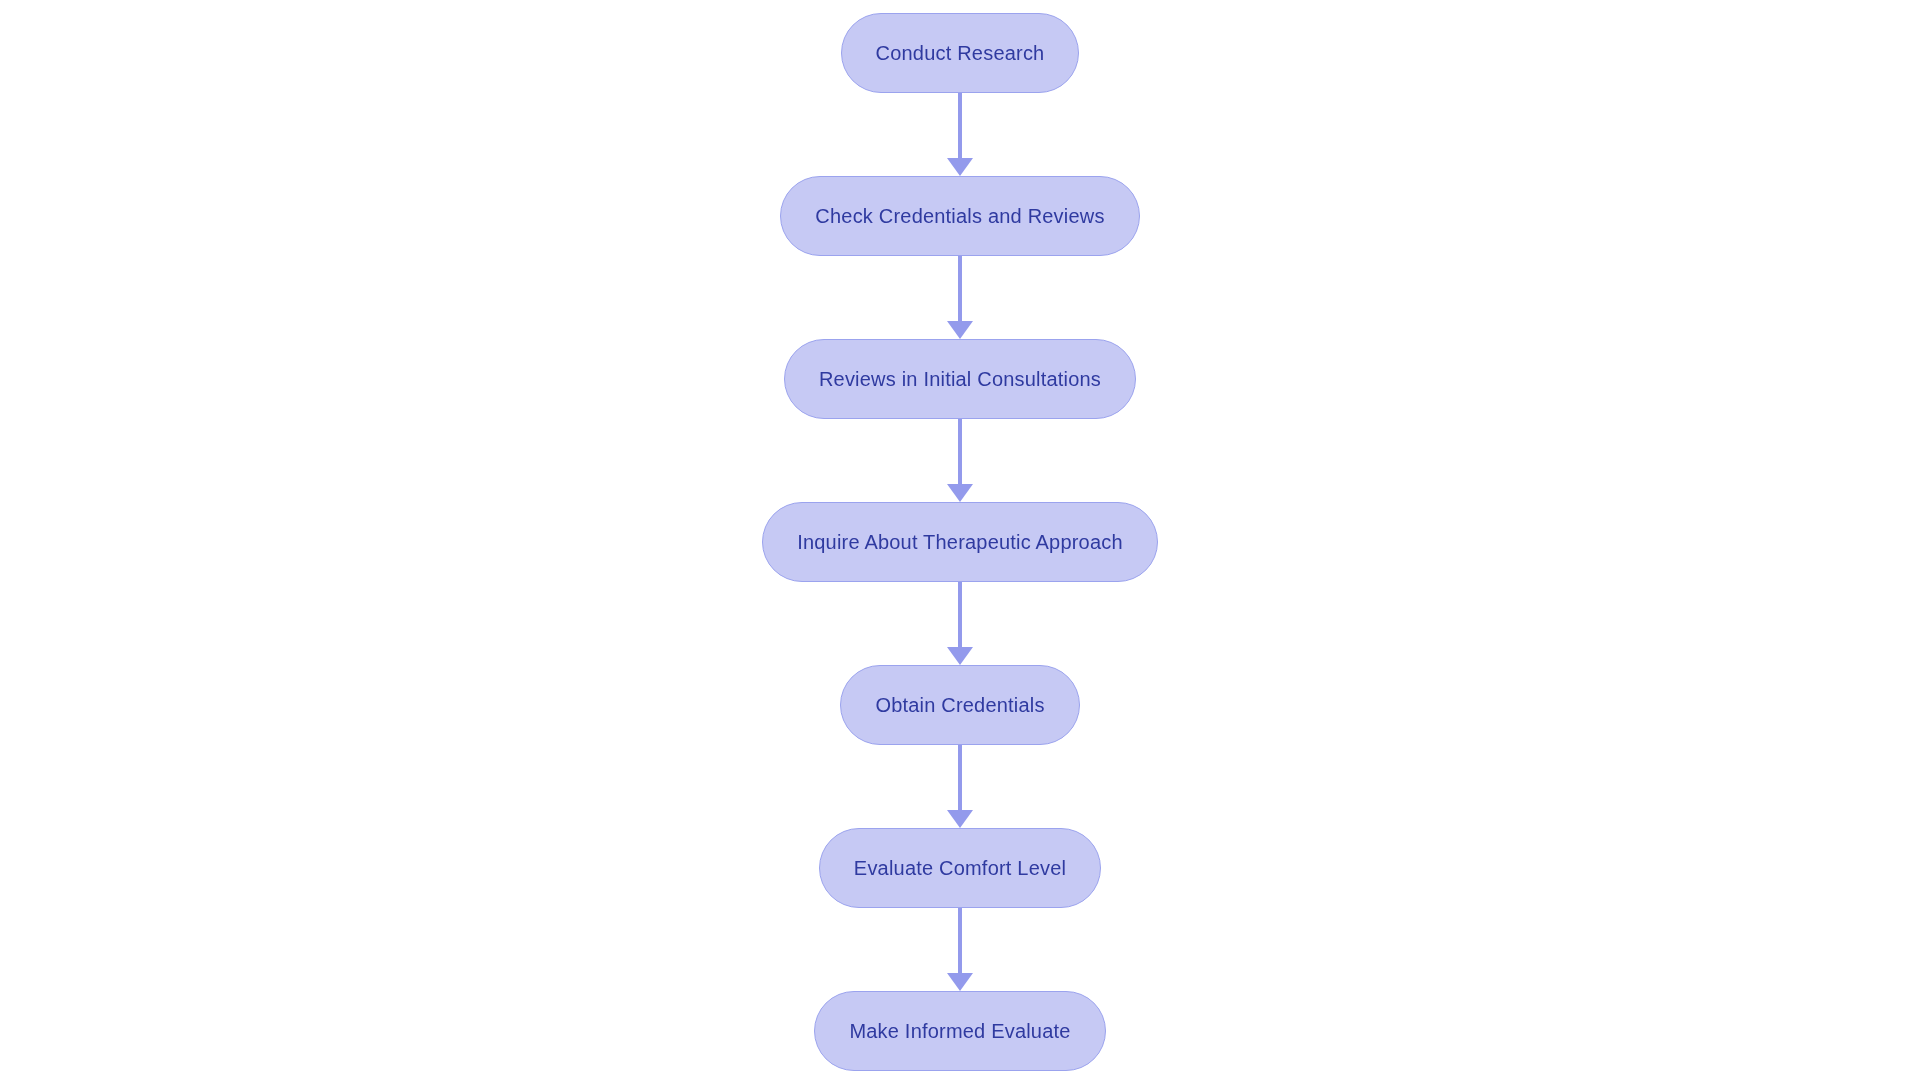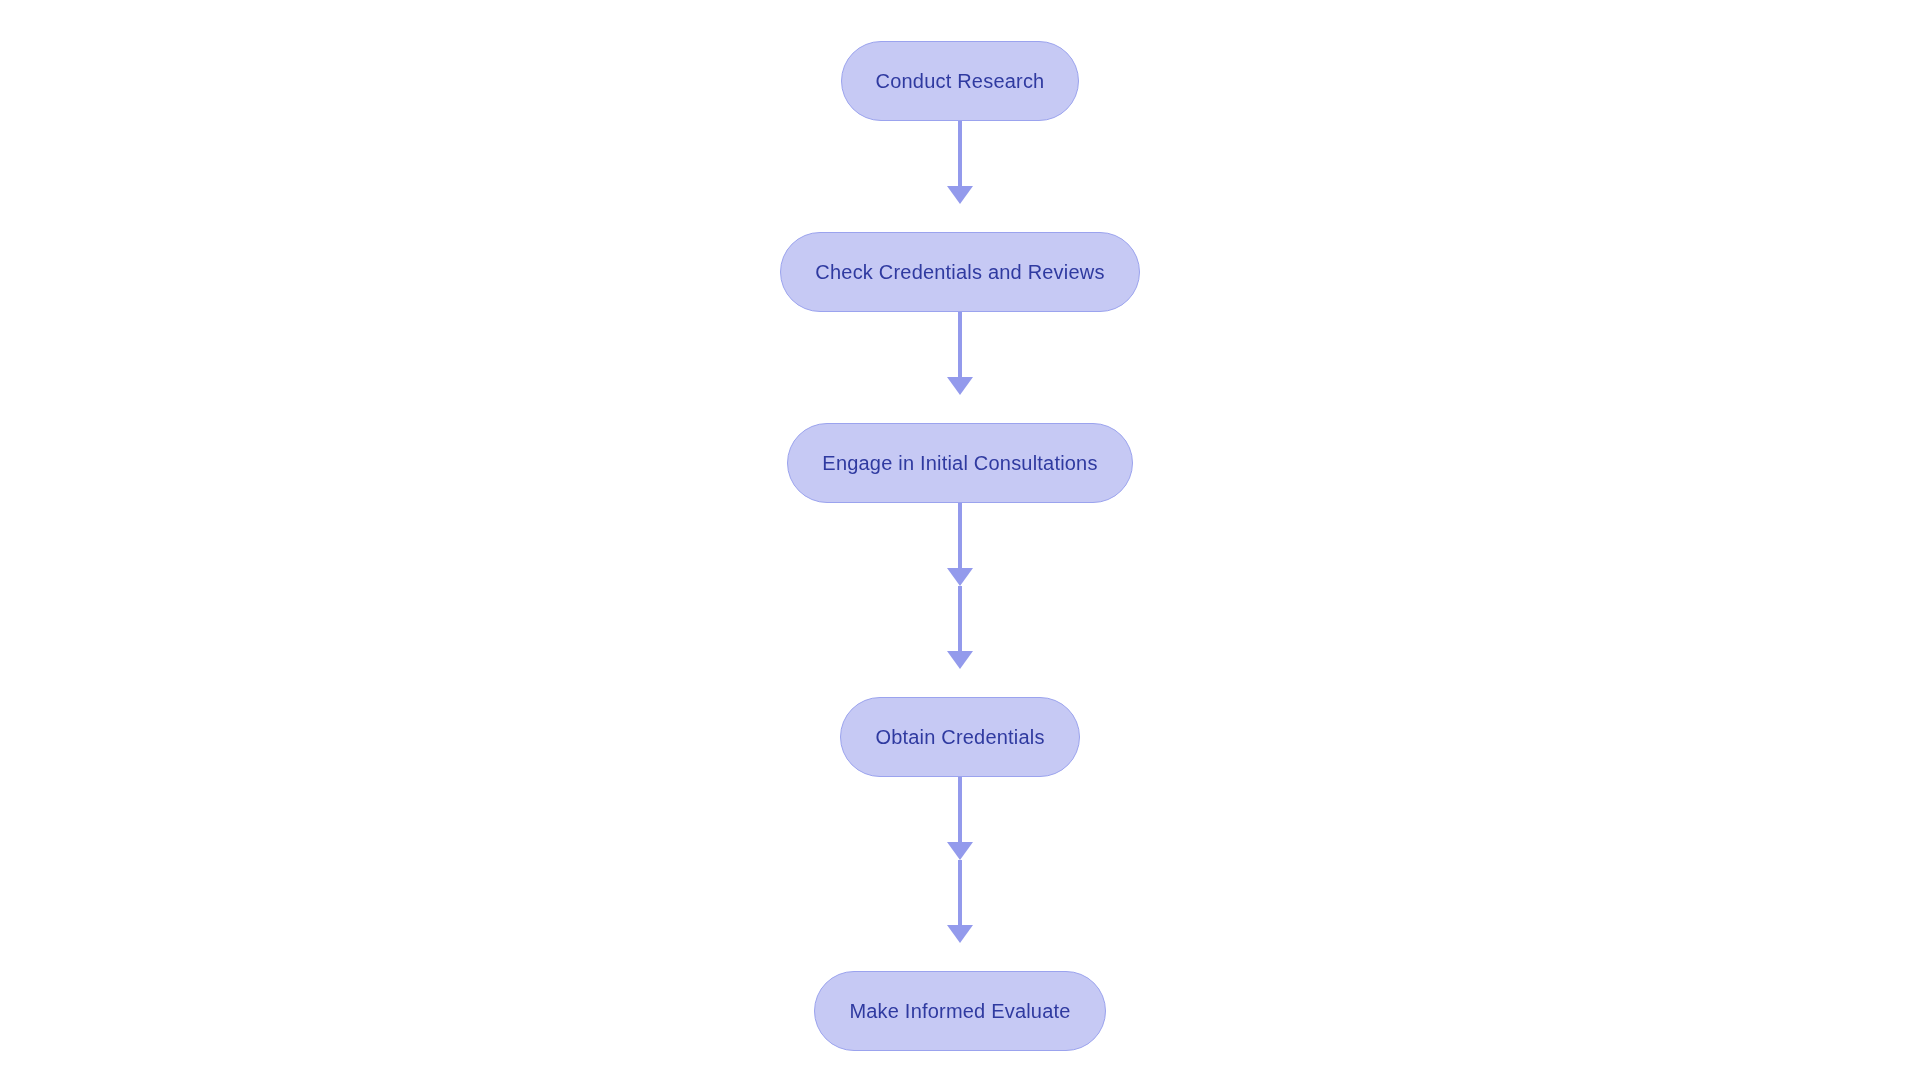--- a/index.html
+++ b/index.html
@@ -30,21 +30,20 @@
     height: 80px;
     min-height: 80px;
     border-radius: 40px;
     background: var(--node-fill);
     border: 1.5px solid var(--node-border);
     display: flex;
     align-items: center;
     justify-content: center;
     padding: 8px 34px;
     white-space: nowrap;
-    margin-top: 28px;
   }
   .flow-node .label {
     font-size: 20px;
     font-weight: 500;
     letter-spacing: 0.2px;
     color: var(--node-text);
   }
   .connector {
     height: 83px;
     min-height: 83px;
@@ -82,43 +81,49 @@
   <div class="flow-node">
     <span class="label">Check Credentials and Reviews</span>
   </div>
 
   <div class="connector">
     <div class="line"></div>
     <div class="head"></div>
   </div>
 
   <div class="flow-node">
-    <span class="label">Engage in Initial Consultations</span>
+    <span class="label">Reviews in Initial Consultations</span>
   </div>
 
   <div class="connector">
     <div class="line"></div>
     <div class="head"></div>
   </div>
 
+  <div class="flow-node">
+    <span class="label">Inquire About Therapeutic Approach</span>
+  </div>
 
   <div class="connector">
     <div class="line"></div>
     <div class="head"></div>
   </div>
 
   <div class="flow-node">
     <span class="label">Obtain Credentials</span>
   </div>
 
   <div class="connector">
     <div class="line"></div>
     <div class="head"></div>
   </div>
 
+  <div class="flow-node">
+    <span class="label">Evaluate Comfort Level</span>
+  </div>
 
   <div class="connector">
     <div class="line"></div>
     <div class="head"></div>
   </div>
 
   <div class="flow-node">
     <span class="label">Make Informed Evaluate</span>
   </div>
 

